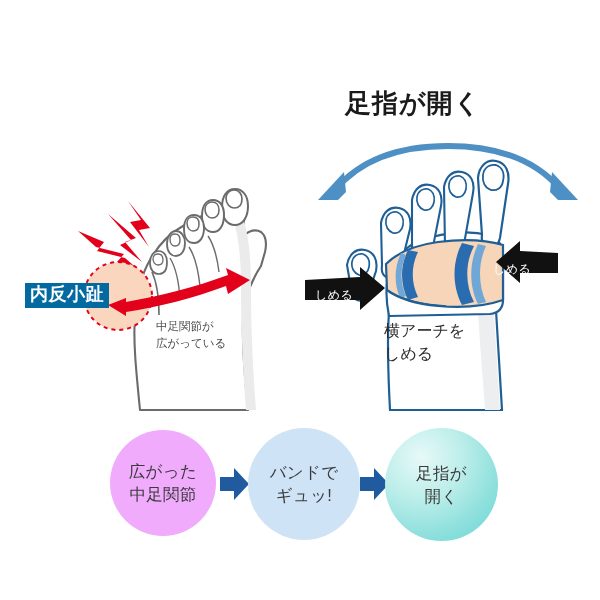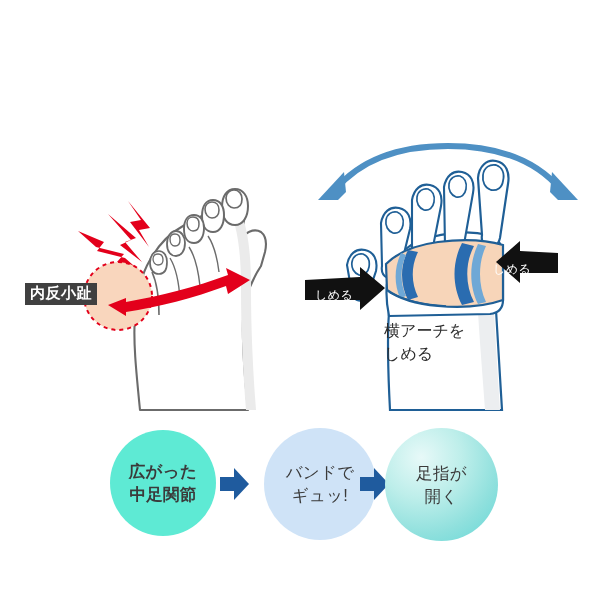--- a/index.html
+++ b/index.html
@@ -49,23 +49,23 @@
     position: absolute;
     top: 0;
     left: 0;
   }
 
   
   .red-badge {
     position: absolute;
     left: 25px;
     top: 283px;
-    background: #404040;
+    background: #0369a1;
     color: #ffffff;
-    font-size: 15px;
+    font-size: 18px;
     font-weight: bold;
     padding: 2px 5px 3px 5px;
     letter-spacing: 0.5px;
     line-height: 1.1;
     z-index: 6;
   }
 
   
   .cap-left {
     position: absolute;
@@ -117,25 +117,24 @@
     text-align: center;
     color: #3a3a3a;
     font-size: 16.5px;
     line-height: 1.38;
     white-space: pre-line;
     letter-spacing: 0.3px;
   }
   .c1 {
     left: 110px; top: 2px;
     width: 106px; height: 106px;
-    background: #5eead4;
-    font-weight: bold;
+    background: #f0abfc;
   }
   .c2 {
-    left: 264px; top: 0px;
+    left: 248px; top: 0px;
     width: 112px; height: 112px;
     background: #cfe3f7;
   }
   .c3 {
     left: 385px; top: 0px;
     width: 113px; height: 113px;
     background: radial-gradient(circle at 32% 26%, #e7f9f8 0%, #bdeeea 36%, #8fe0dd 68%, #63d7d6 100%);
   }
   .flow-arrow {
     position: absolute;
@@ -213,21 +212,24 @@
 
     <g>
       <path d="M 108 305 L 126 298 L 126 302
                C 160 296 196 287 228 275
                L 226 268 L 250 280 L 228 294 L 226 286
                C 194 298 158 307 126 312 L 126 316 Z" fill="#e3001b"></path>
     </g>
   </svg>
 
   <div class="red-badge">内反小趾</div>
-
+  <div class="cap-left">中足関節が
+広がっている</div>
+
+  <div class="heading-right">足指が開く</div>
 
   <svg class="panel-svg" width="600" height="430" viewBox="0 0 600 430" style="z-index:3">
 
     <g>
       <path d="M 335 190 C 360 160 400 146 448 146 C 496 146 536 160 561 190" fill="none" stroke="#4e90c4" stroke-width="6" stroke-linecap="butt"></path>
       <path d="M 318 200 L 344 172 L 346 192 L 338 200 Z" fill="#4e90c4"></path>
       <path d="M 578 200 L 552 172 L 550 192 L 558 200 Z" fill="#4e90c4"></path>
     </g>
 
     <g>

